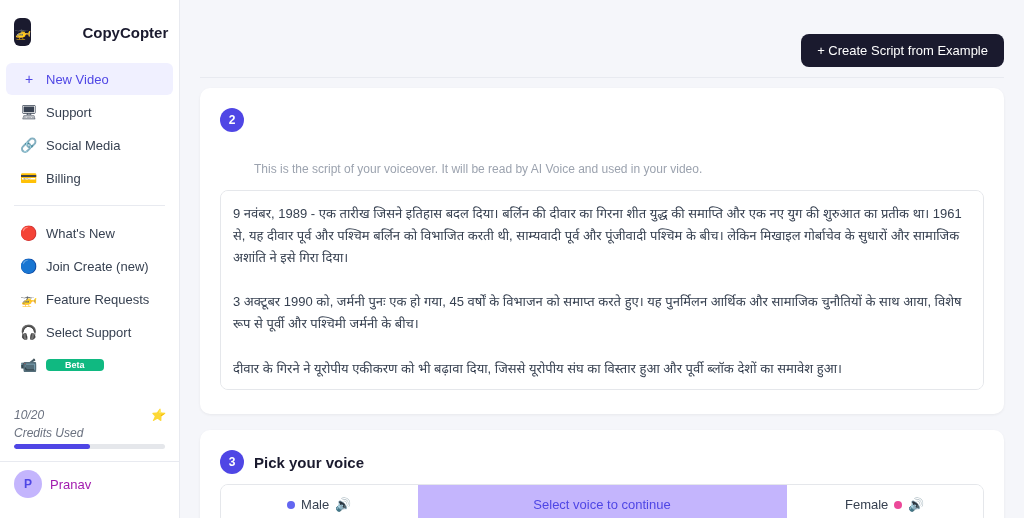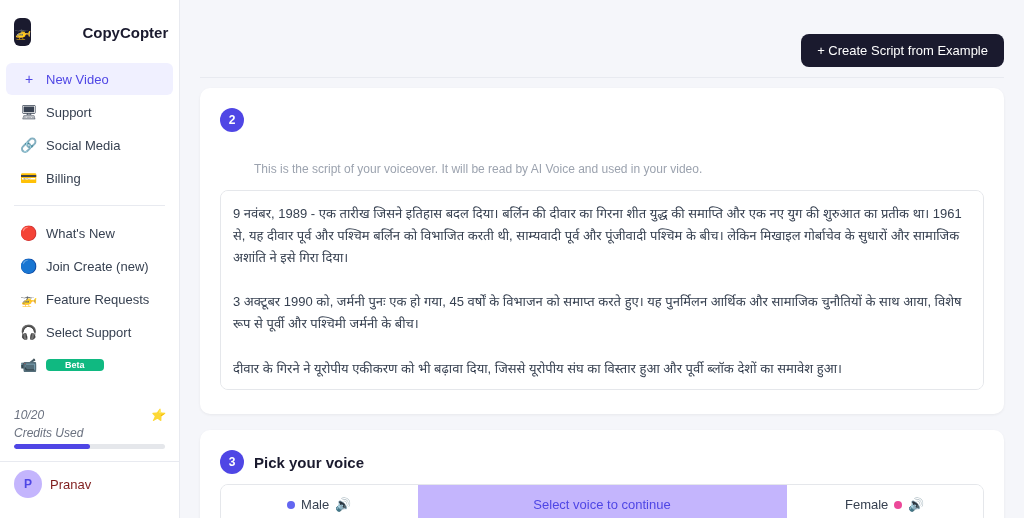--- a/index.html
+++ b/index.html
@@ -94,21 +94,21 @@
       border-top: 1px solid #e8eaf0;
       margin-top: 4px;
     }
     .avatar {
       width: 28px; height: 28px;
       border-radius: 50%;
       background: #c4b5fd;
       display: flex; align-items: center; justify-content: center;
       font-size: 12px; font-weight: 600; color: #4f46e5;
     }
-    .user-name { font-size: 13px; color: #7f1d1d; font-weight: 500; }
+    .user-name { font-size: 13px; color: #a21caf; font-weight: 500; }
 
     
     .main {
       flex: 1;
       display: flex;
       flex-direction: column;
       overflow-y: auto;
       background: #f5f6fa;
       padding: 0 20px 20px;
     }

